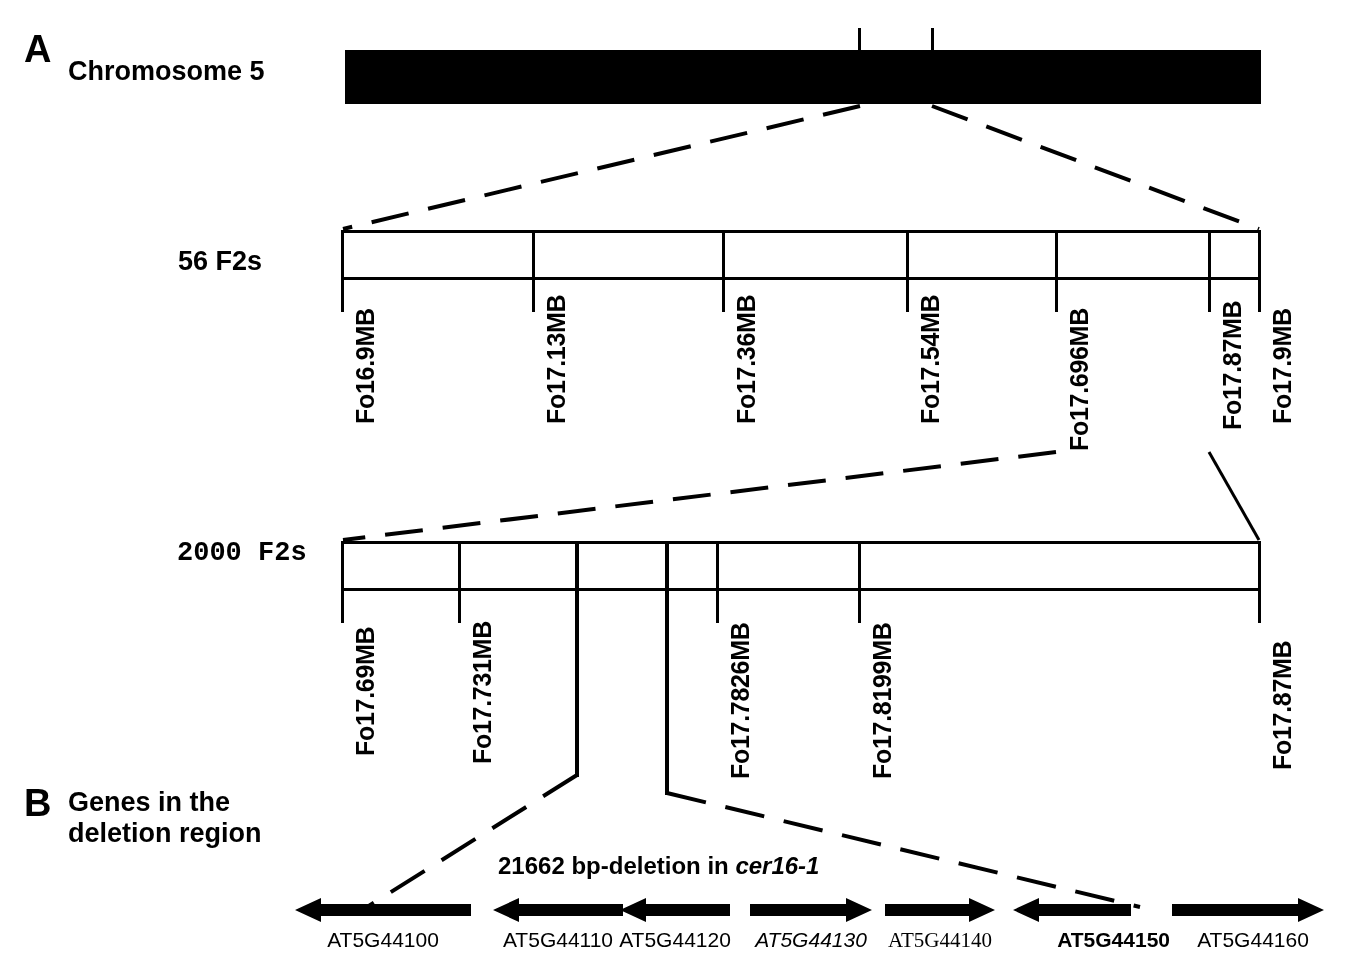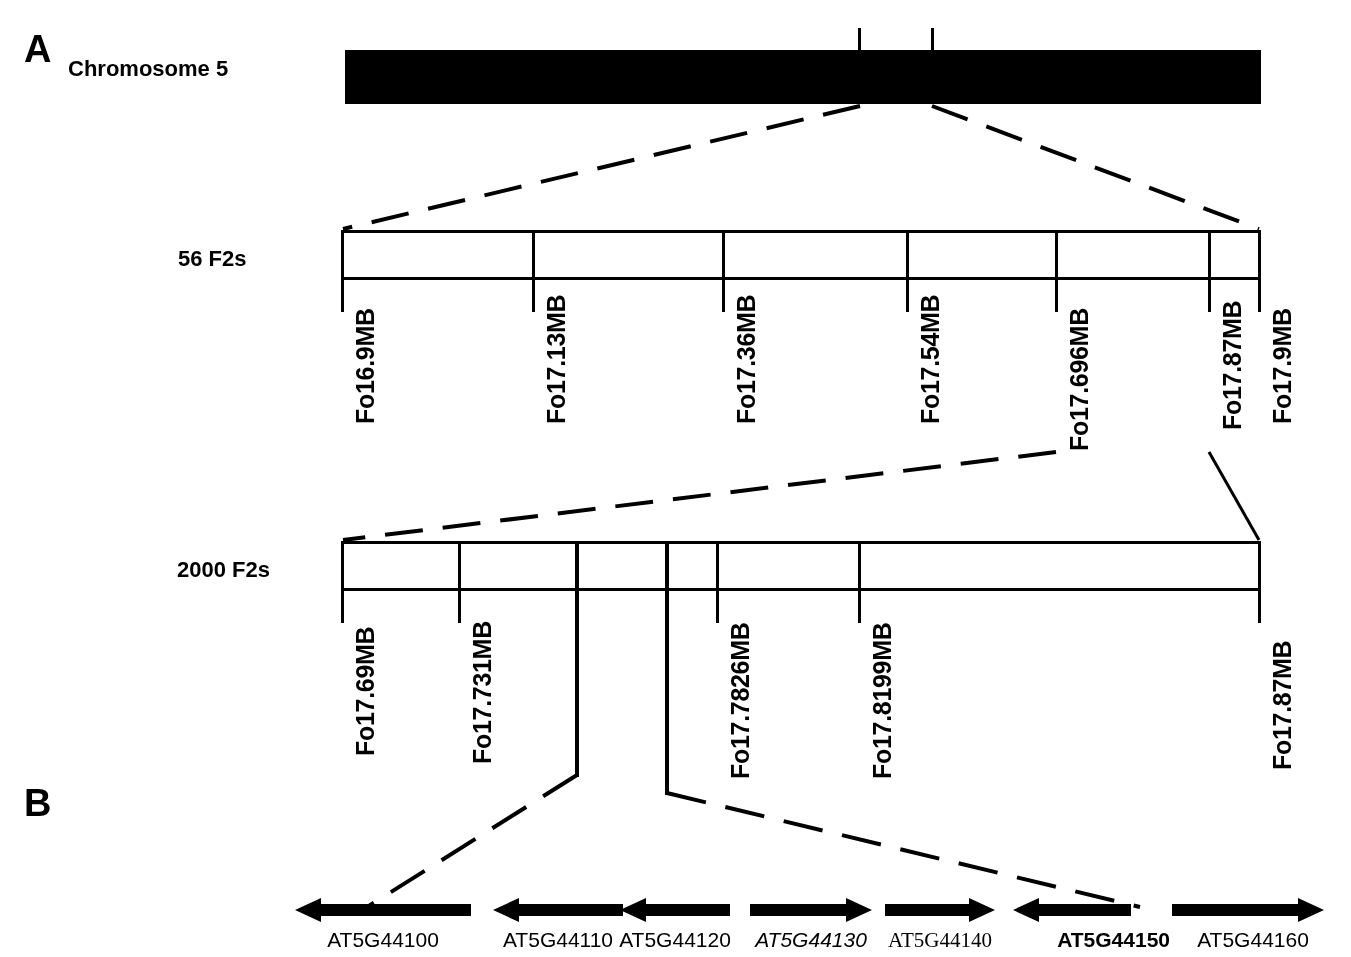--- a/index.html
+++ b/index.html
@@ -21,21 +21,21 @@
   .panel-letter {
     position: absolute;
     font-weight: bold;
     font-size: 38px;
     line-height: 1;
     letter-spacing: 0px;
   }
   .bold-label {
     position: absolute;
     font-weight: bold;
-    font-size: 22px;
+    font-size: 27px;
     line-height: 1.15;
     white-space: pre-line;
   }
   .chrom-bar {
     position: absolute;
     background: #000000;
   }
   .tickmark {
     position: absolute;
     background: #000000;
@@ -112,42 +112,45 @@
   <div class="vline" style="left:1258px; top:230px; width:3px; height:82px;"></div>
 
   <div class="marker-label" style="left:351px; top:424px;">Fo16.9MB</div>
   <div class="marker-label" style="left:542px; top:424px;">Fo17.13MB</div>
   <div class="marker-label" style="left:732px; top:424px;">Fo17.36MB</div>
   <div class="marker-label" style="left:916px; top:424px;">Fo17.54MB</div>
   <div class="marker-label" style="left:1065px; top:451px;">Fo17.696MB</div>
   <div class="marker-label" style="left:1218px; top:430px;">Fo17.87MB</div>
   <div class="marker-label" style="left:1268px; top:424px;">Fo17.9MB</div>
 
-  <div class="bold-label" style="left:177px; top:557px;">2000 F2s</div>
+  <div class="bold-label" style="left:177px; top:538px;font-family:Liberation Mono, monospace;">2000 F2s</div>
 
   <div class="hline" style="left:341px; top:541px; width:920px; height:3px;"></div>
   <div class="hline" style="left:341px; top:588px; width:920px; height:3px;"></div>
 
   <div class="vline" style="left:341px; top:541px; width:3px; height:82px;"></div>
   <div class="vline" style="left:458px; top:541px; width:3px; height:82px;"></div>
   <div class="vline" style="left:575px; top:541px; width:4px; height:236px;"></div>
   <div class="vline" style="left:665px; top:541px; width:4px; height:254px;"></div>
   <div class="vline" style="left:716px; top:541px; width:3px; height:82px;"></div>
   <div class="vline" style="left:858px; top:541px; width:3px; height:82px;"></div>
   <div class="vline" style="left:1258px; top:541px; width:3px; height:82px;"></div>
 
   <div class="marker-label" style="left:351px; top:756px;">Fo17.69MB</div>
   <div class="marker-label" style="left:468px; top:764px;">Fo17.731MB</div>
   <div class="marker-label" style="left:726px; top:779px;">Fo17.7826MB</div>
   <div class="marker-label" style="left:868px; top:779px;">Fo17.8199MB</div>
   <div class="marker-label" style="left:1268px; top:770px;">Fo17.87MB</div>
 
   <div class="panel-letter" style="left:24px; top:784px;">B</div>
 
-
+  <div class="bold-label" style="left:68px; top:787px;">Genes in the
+deletion region</div>
+
+  <div class="deletion-text" style="left:498px; top:852px;"><span>21662 bp-deletion in </span><i>cer16-1</i></div>
 
   <div class="gene-label" style="left:295px; top:897px; width:176px;">
     <svg width="176" height="26" viewBox="0 0 176 26">
       <polygon points="0,13 26,1 26,7 176,7 176,19 26,19 26,25" fill="#000000"></polygon>
     </svg>
   </div>
   <div class="gene-label" style="left:285px; top:928px; width:196px;">AT5G44100</div>
 
   <div class="gene-label" style="left:493px; top:897px; width:130px;">
     <svg width="130" height="26" viewBox="0 0 130 26">

